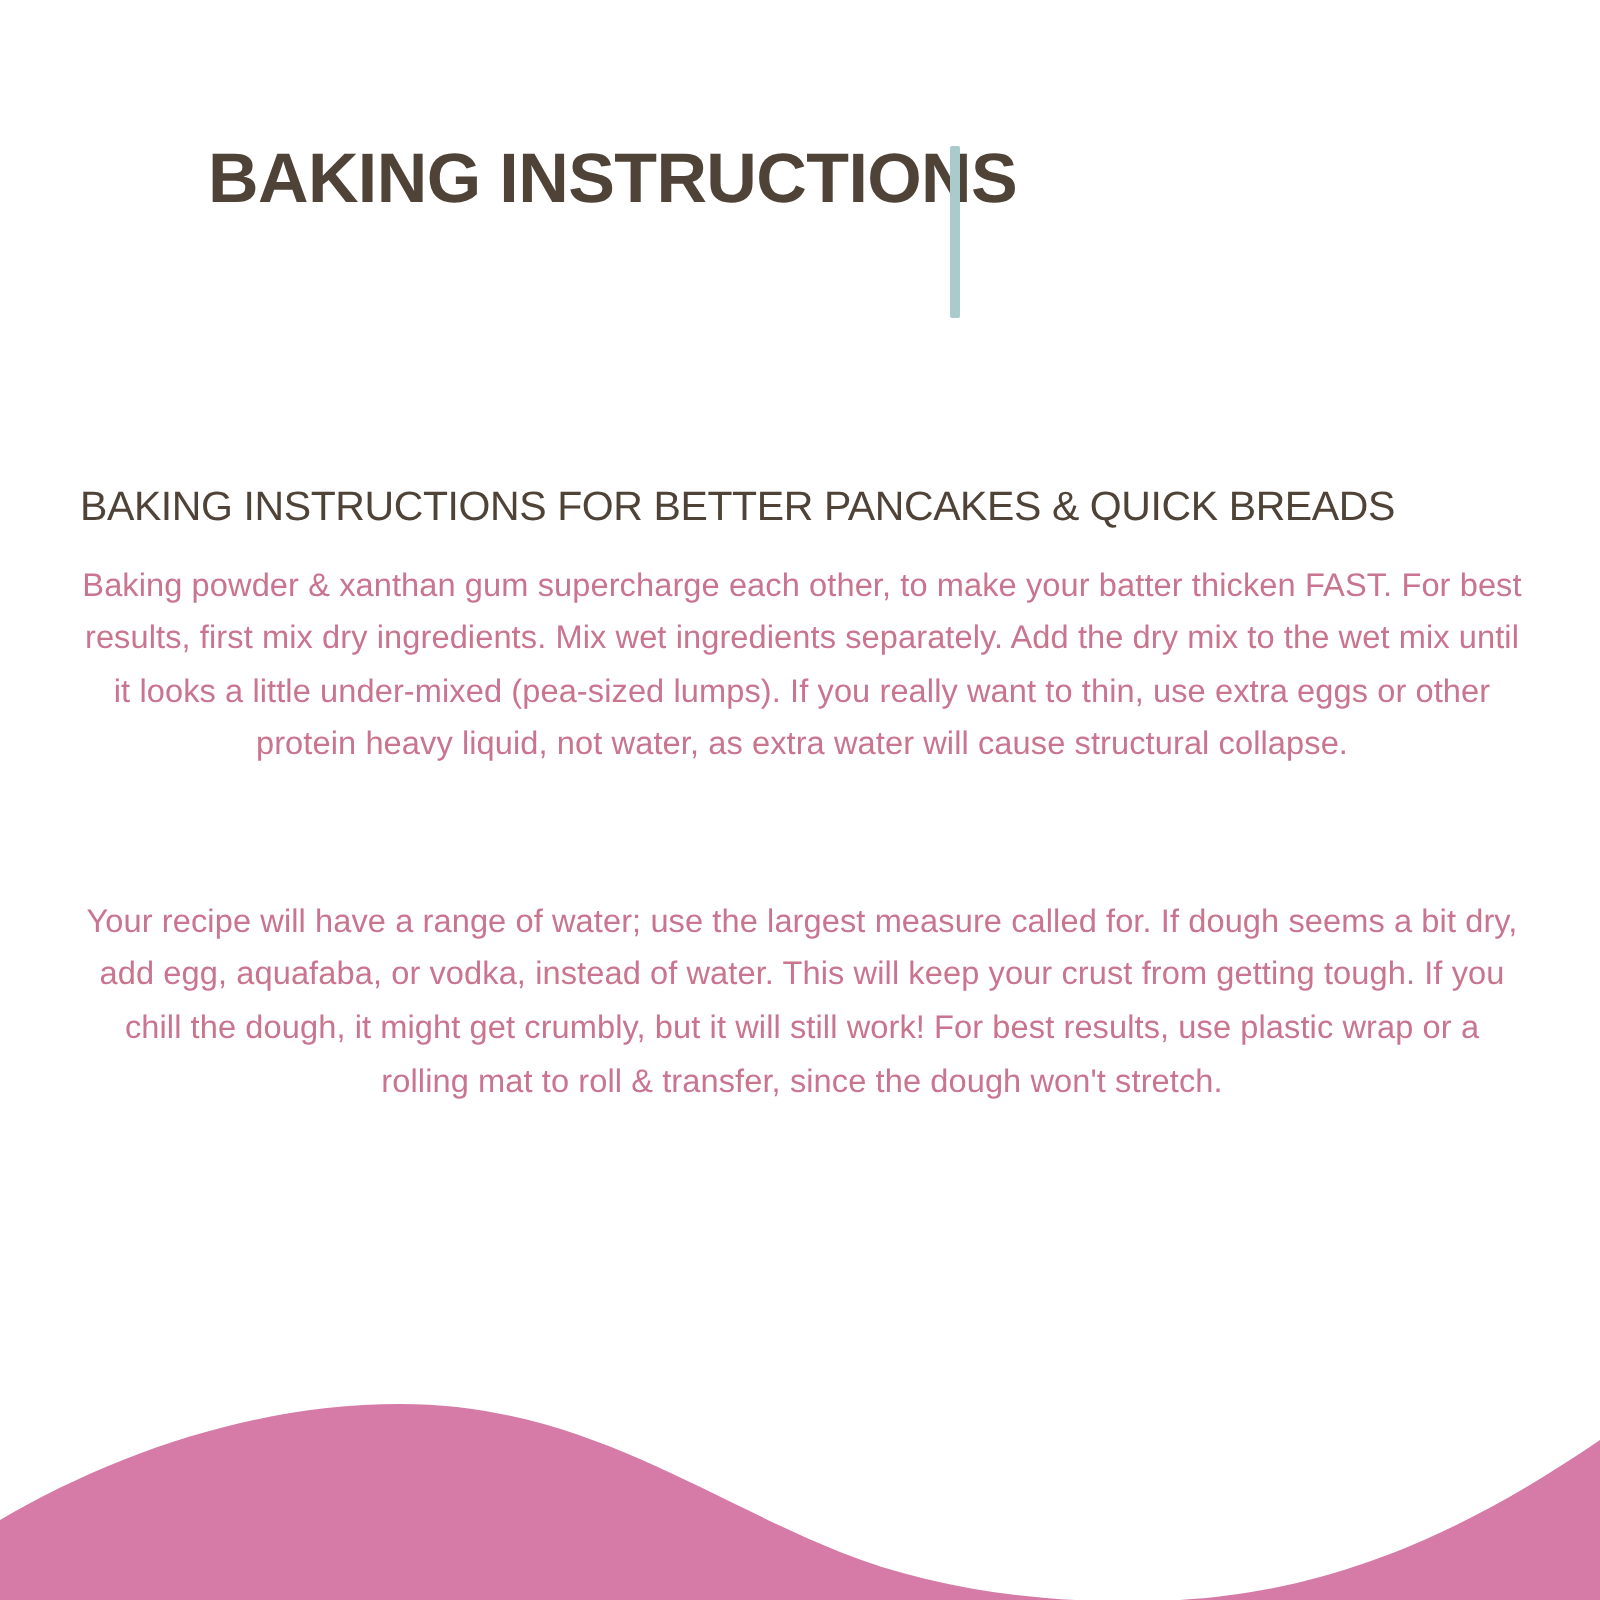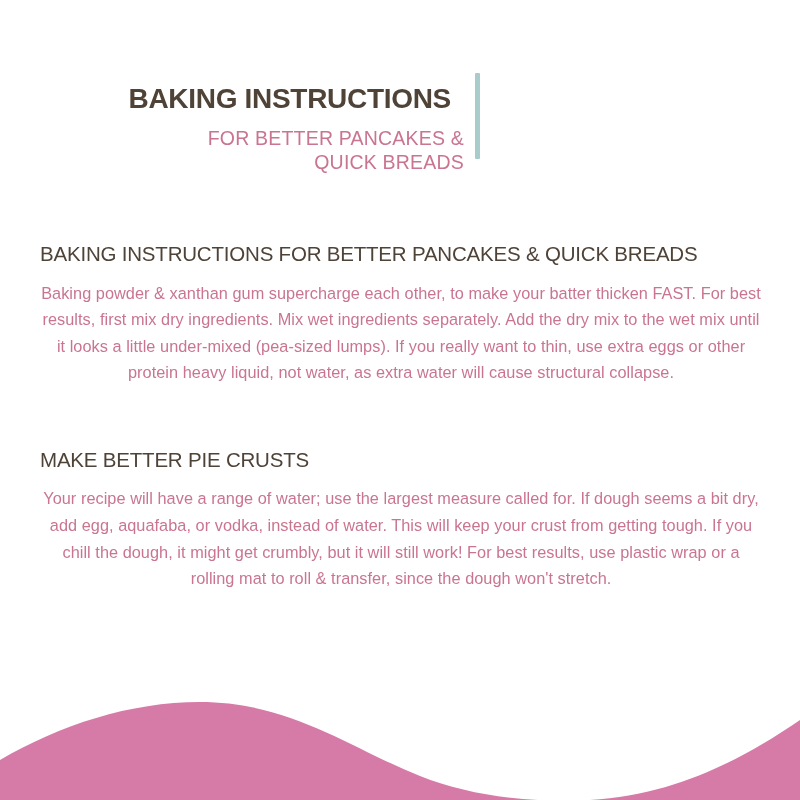--- a/index.html
+++ b/index.html
@@ -28,26 +28,26 @@
   .header-text {
     position: absolute;
     right: 336px;          
     top: 72px;
     width: 360px;
     text-align: right;
   }
 
   .header-title {
     font-family: "Liberation Sans", sans-serif;
-    font-size: 28px;
+    font-size: 35px;
     font-weight: bold;
     letter-spacing: -0.3px;
     line-height: 1.0;
     color: #4f4338;
-    margin: 13px;
+    margin: 0;
     white-space: nowrap;
   }
 
   .header-subtitle {
     font-family: "Liberation Sans", sans-serif;
     font-size: 19.5px;
     font-weight: normal;
     letter-spacing: 0.2px;
     line-height: 1.25;
     color: #ca7590;
@@ -117,41 +117,36 @@
   }
   .wave svg { display: block; }
 </style>
 </head>
 <body>
 
 <div class="header">
 
   <div class="header-text">
     <h1 class="header-title">BAKING INSTRUCTIONS</h1>
-    <div class="header-subtitle">
-      <div>FOR BETTER PANCAKES &amp;</div>
-      <div>QUICK BREADS</div>
-    </div>
   </div>
 
   <div class="header-divider"></div>
 
 </div>
 
 <div class="content">
 
   <div class="section">
     <h2 class="section-heading">BAKING INSTRUCTIONS FOR BETTER PANCAKES &amp; QUICK BREADS</h2>
     <p class="section-body">Baking powder &amp; xanthan gum supercharge each other, to make your batter thicken FAST. For best results, first mix dry ingredients. Mix wet ingredients separately. Add the dry mix to the wet mix until it looks a little under-mixed (pea-sized lumps). If you really want to thin, use extra eggs or other protein heavy liquid, not water, as extra water will cause structural collapse.</p>
   </div>
 
   <div class="section-gap"></div>
 
   <div class="section">
-    <h2 class="section-heading">MAKE BETTER PIE CRUSTS</h2>
     <p class="section-body">Your recipe will have a range of water; use the largest measure called for. If dough seems a bit dry, add egg, aquafaba, or vodka, instead of water. This will keep your crust from getting tough. If you chill the dough, it might get crumbly, but it will still work! For best results, use plastic wrap or a rolling mat to roll &amp; transfer, since the dough won't stretch.</p>
   </div>
 
 </div>
 
 <div class="wave">
   <svg width="800" height="130" viewBox="0 0 800 130" preserveAspectRatio="none" xmlns="http://www.w3.org/2000/svg">
     <path d="M0 90
              C 60 55, 130 32, 200 32
              C 290 32, 350 78, 420 106

